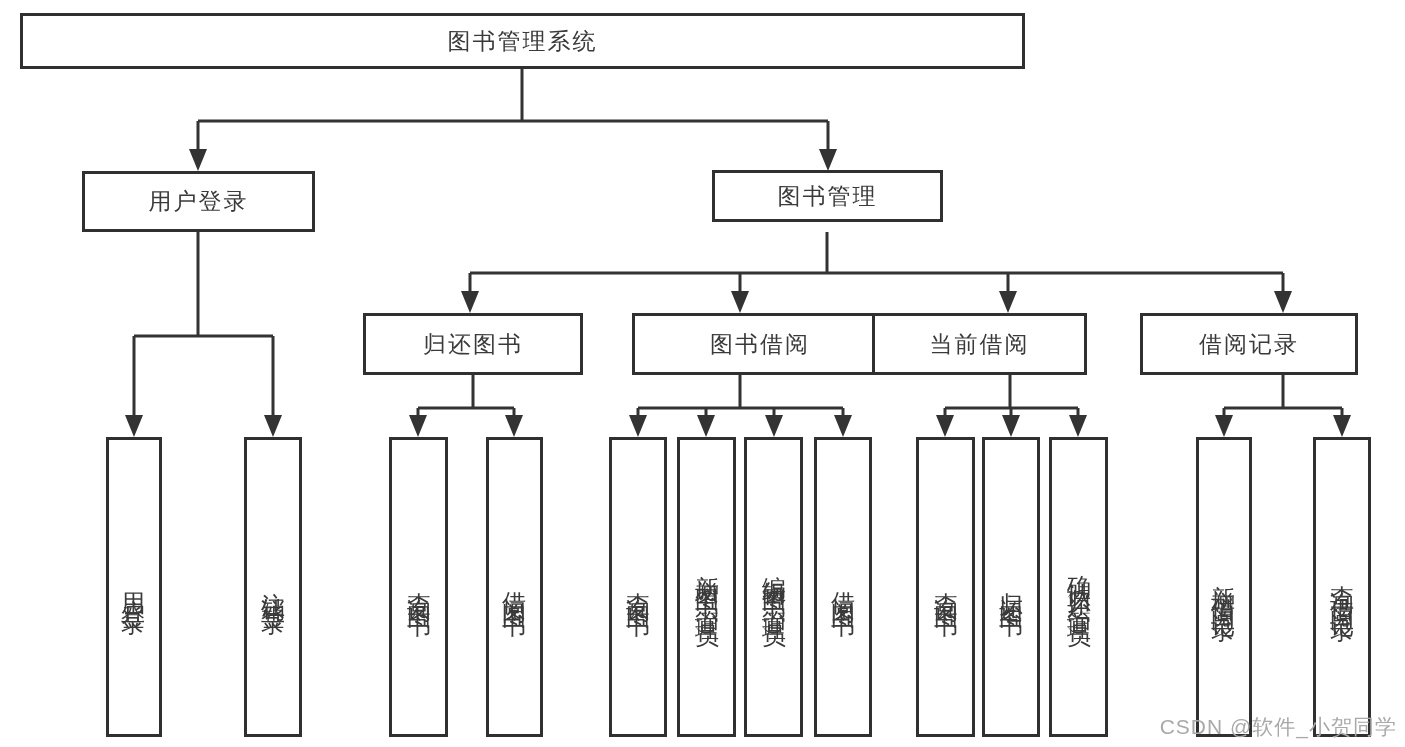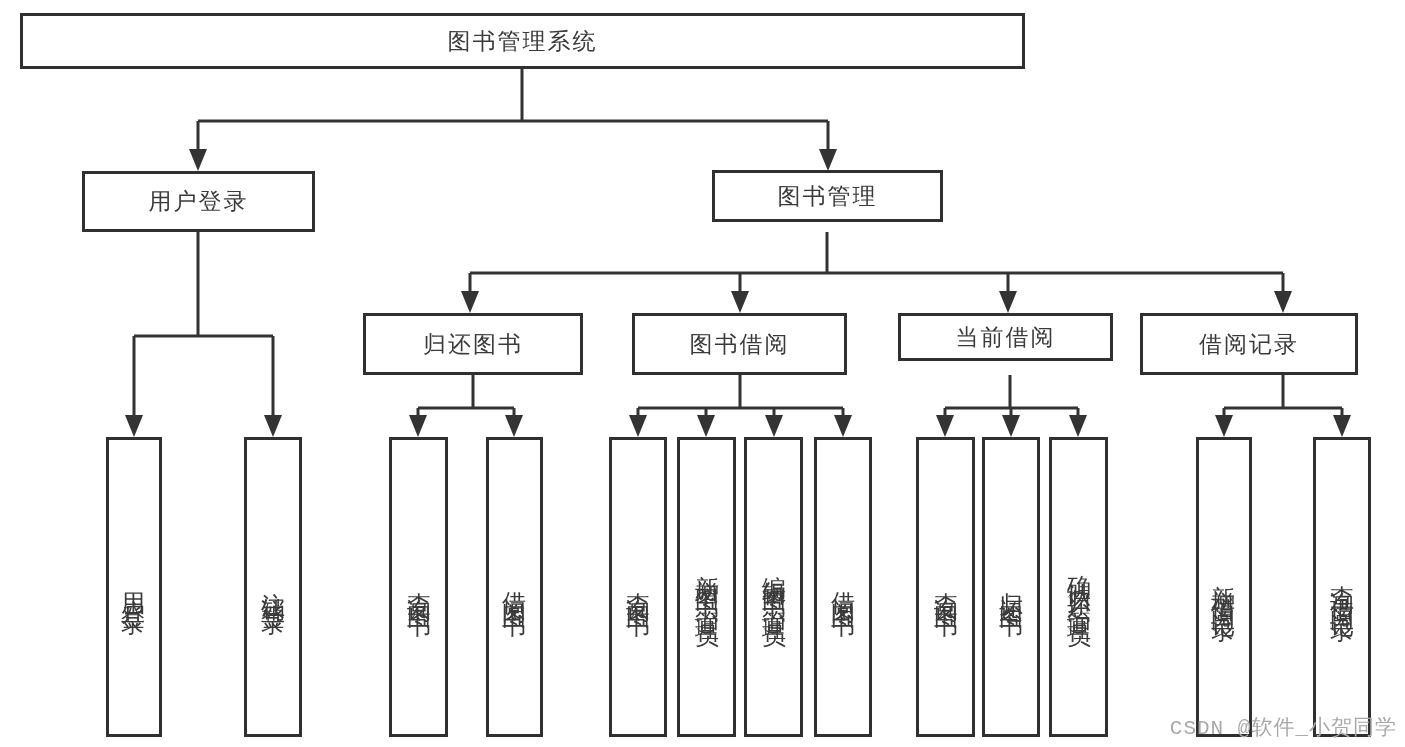--- a/index.html
+++ b/index.html
@@ -39,21 +39,20 @@
     top:437px;height:300px;
   }
   .watermark{
     position:absolute;
     right:8px;bottom:6px;
     font-size:21px;
     letter-spacing:1px;
     color:#a9a9a9;
     z-index:3;
     white-space:nowrap;
-    font-family:Liberation Mono, monospace;
   }
 </style>
 </head>
 <body>
 
 <div id="stage">
 
   <svg id="wires" viewBox="0 0 1405 747" xmlns="http://www.w3.org/2000/svg">
     <path d="M522 69V121 M198 121H828 M198 121V152 M828 121V152
              M198 232V336 M134 336H273 M134 336V419 M273 336V419
@@ -70,22 +69,22 @@
              M936 415h18l-9 22z M1002 415h18l-9 22z M1069 415h18l-9 22z
              M1215 415h18l-9 22z M1333 415h18l-9 22z" fill="#333333" stroke="none"></path>
   </svg>
 
   <div class="hbox" style="left:20px;top:13px;width:1005px;height:56px">图书管理系统</div>
 
   <div class="hbox" style="left:82px;top:171px;width:233px;height:61px">用户登录</div>
   <div class="hbox" style="left:712px;top:170px;width:231px;height:52px">图书管理</div>
 
   <div class="hbox" style="left:363px;top:313px;width:220px;height:62px">归还图书</div>
-  <div class="hbox" style="left:632px;top:313px;width:215px;height:62px">图书借阅</div>
-  <div class="hbox" style="left:898px;top:313px;width:215px;height:48px">当前借阅</div>
+  <div class="hbox" style="left:632px;top:313px;width:256px;height:62px">图书借阅</div>
+  <div class="hbox" style="left:872px;top:313px;width:215px;height:62px">当前借阅</div>
   <div class="hbox" style="left:1140px;top:313px;width:218px;height:62px">借阅记录</div>
 
   <div class="vbox" style="left:106px;width:56px">用户登录</div>
   <div class="vbox" style="left:244px;width:58px">注销登录</div>
 
   <div class="vbox" style="left:389px;width:59px">查询图书</div>
   <div class="vbox" style="left:486px;width:57px">借阅图书</div>
 
   <div class="vbox" style="left:609px;width:58px">查询图书</div>
   <div class="vbox" style="left:677px;width:59px">新增图书（管理员）</div>

